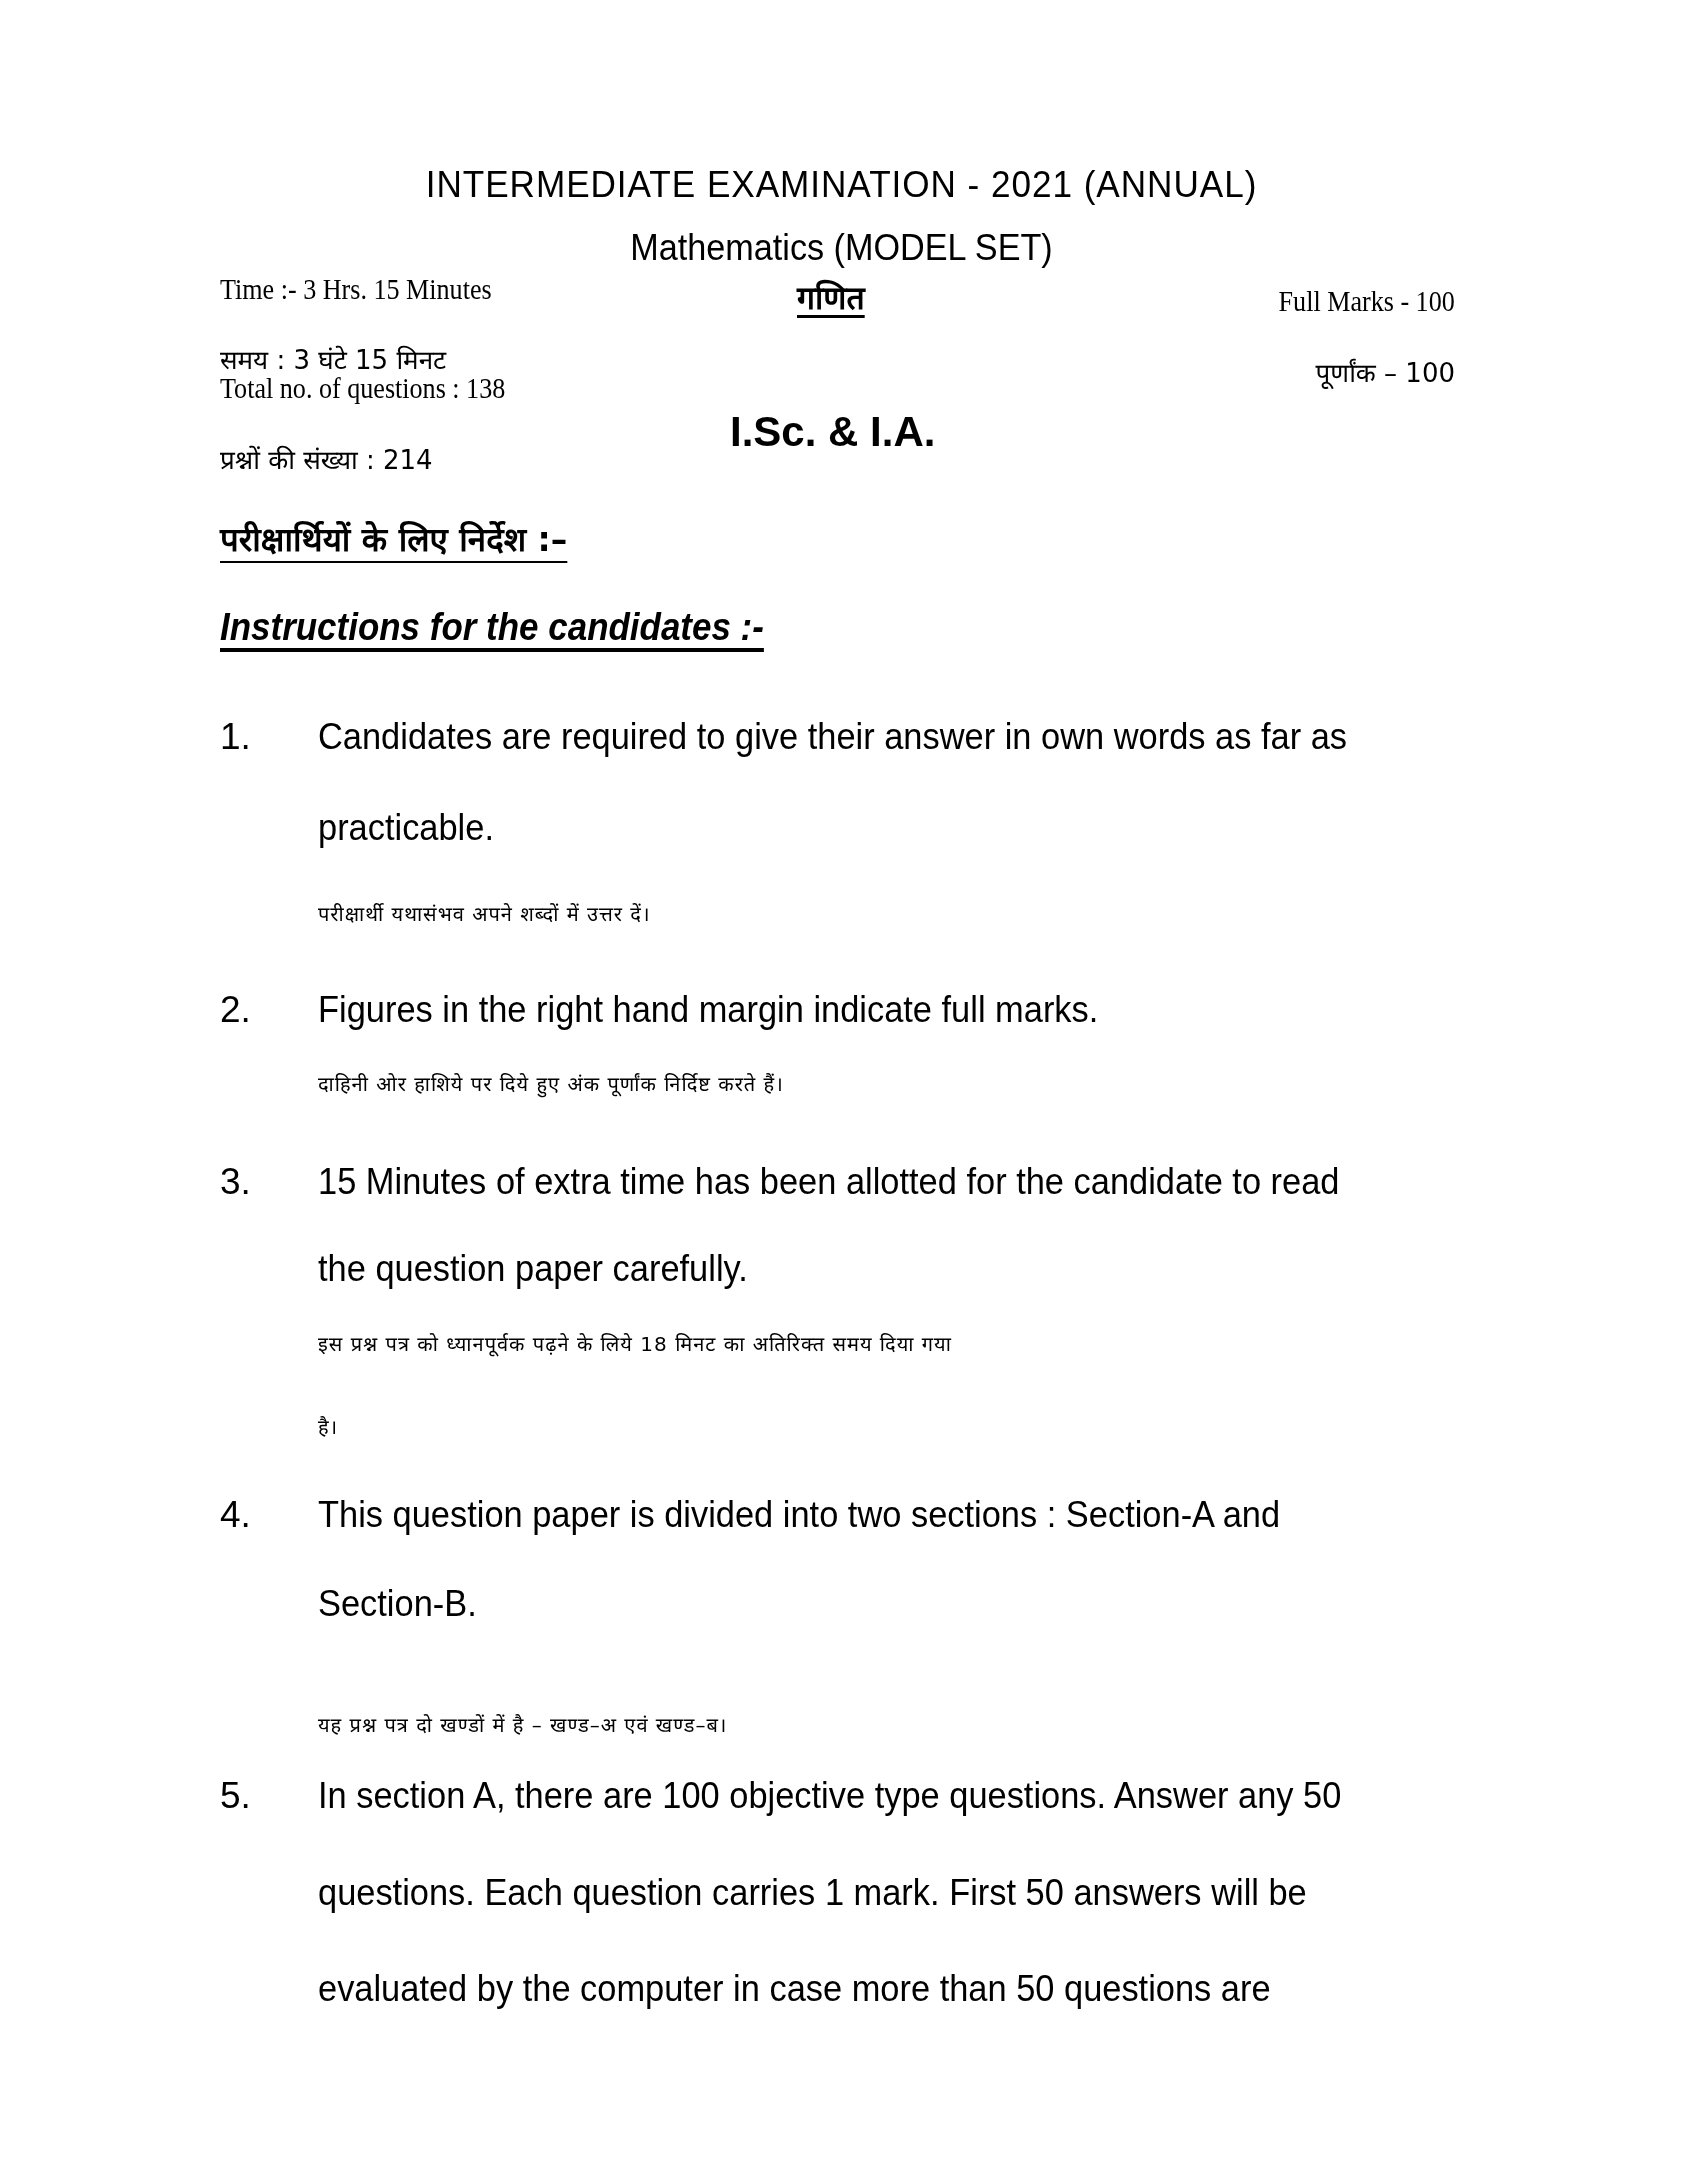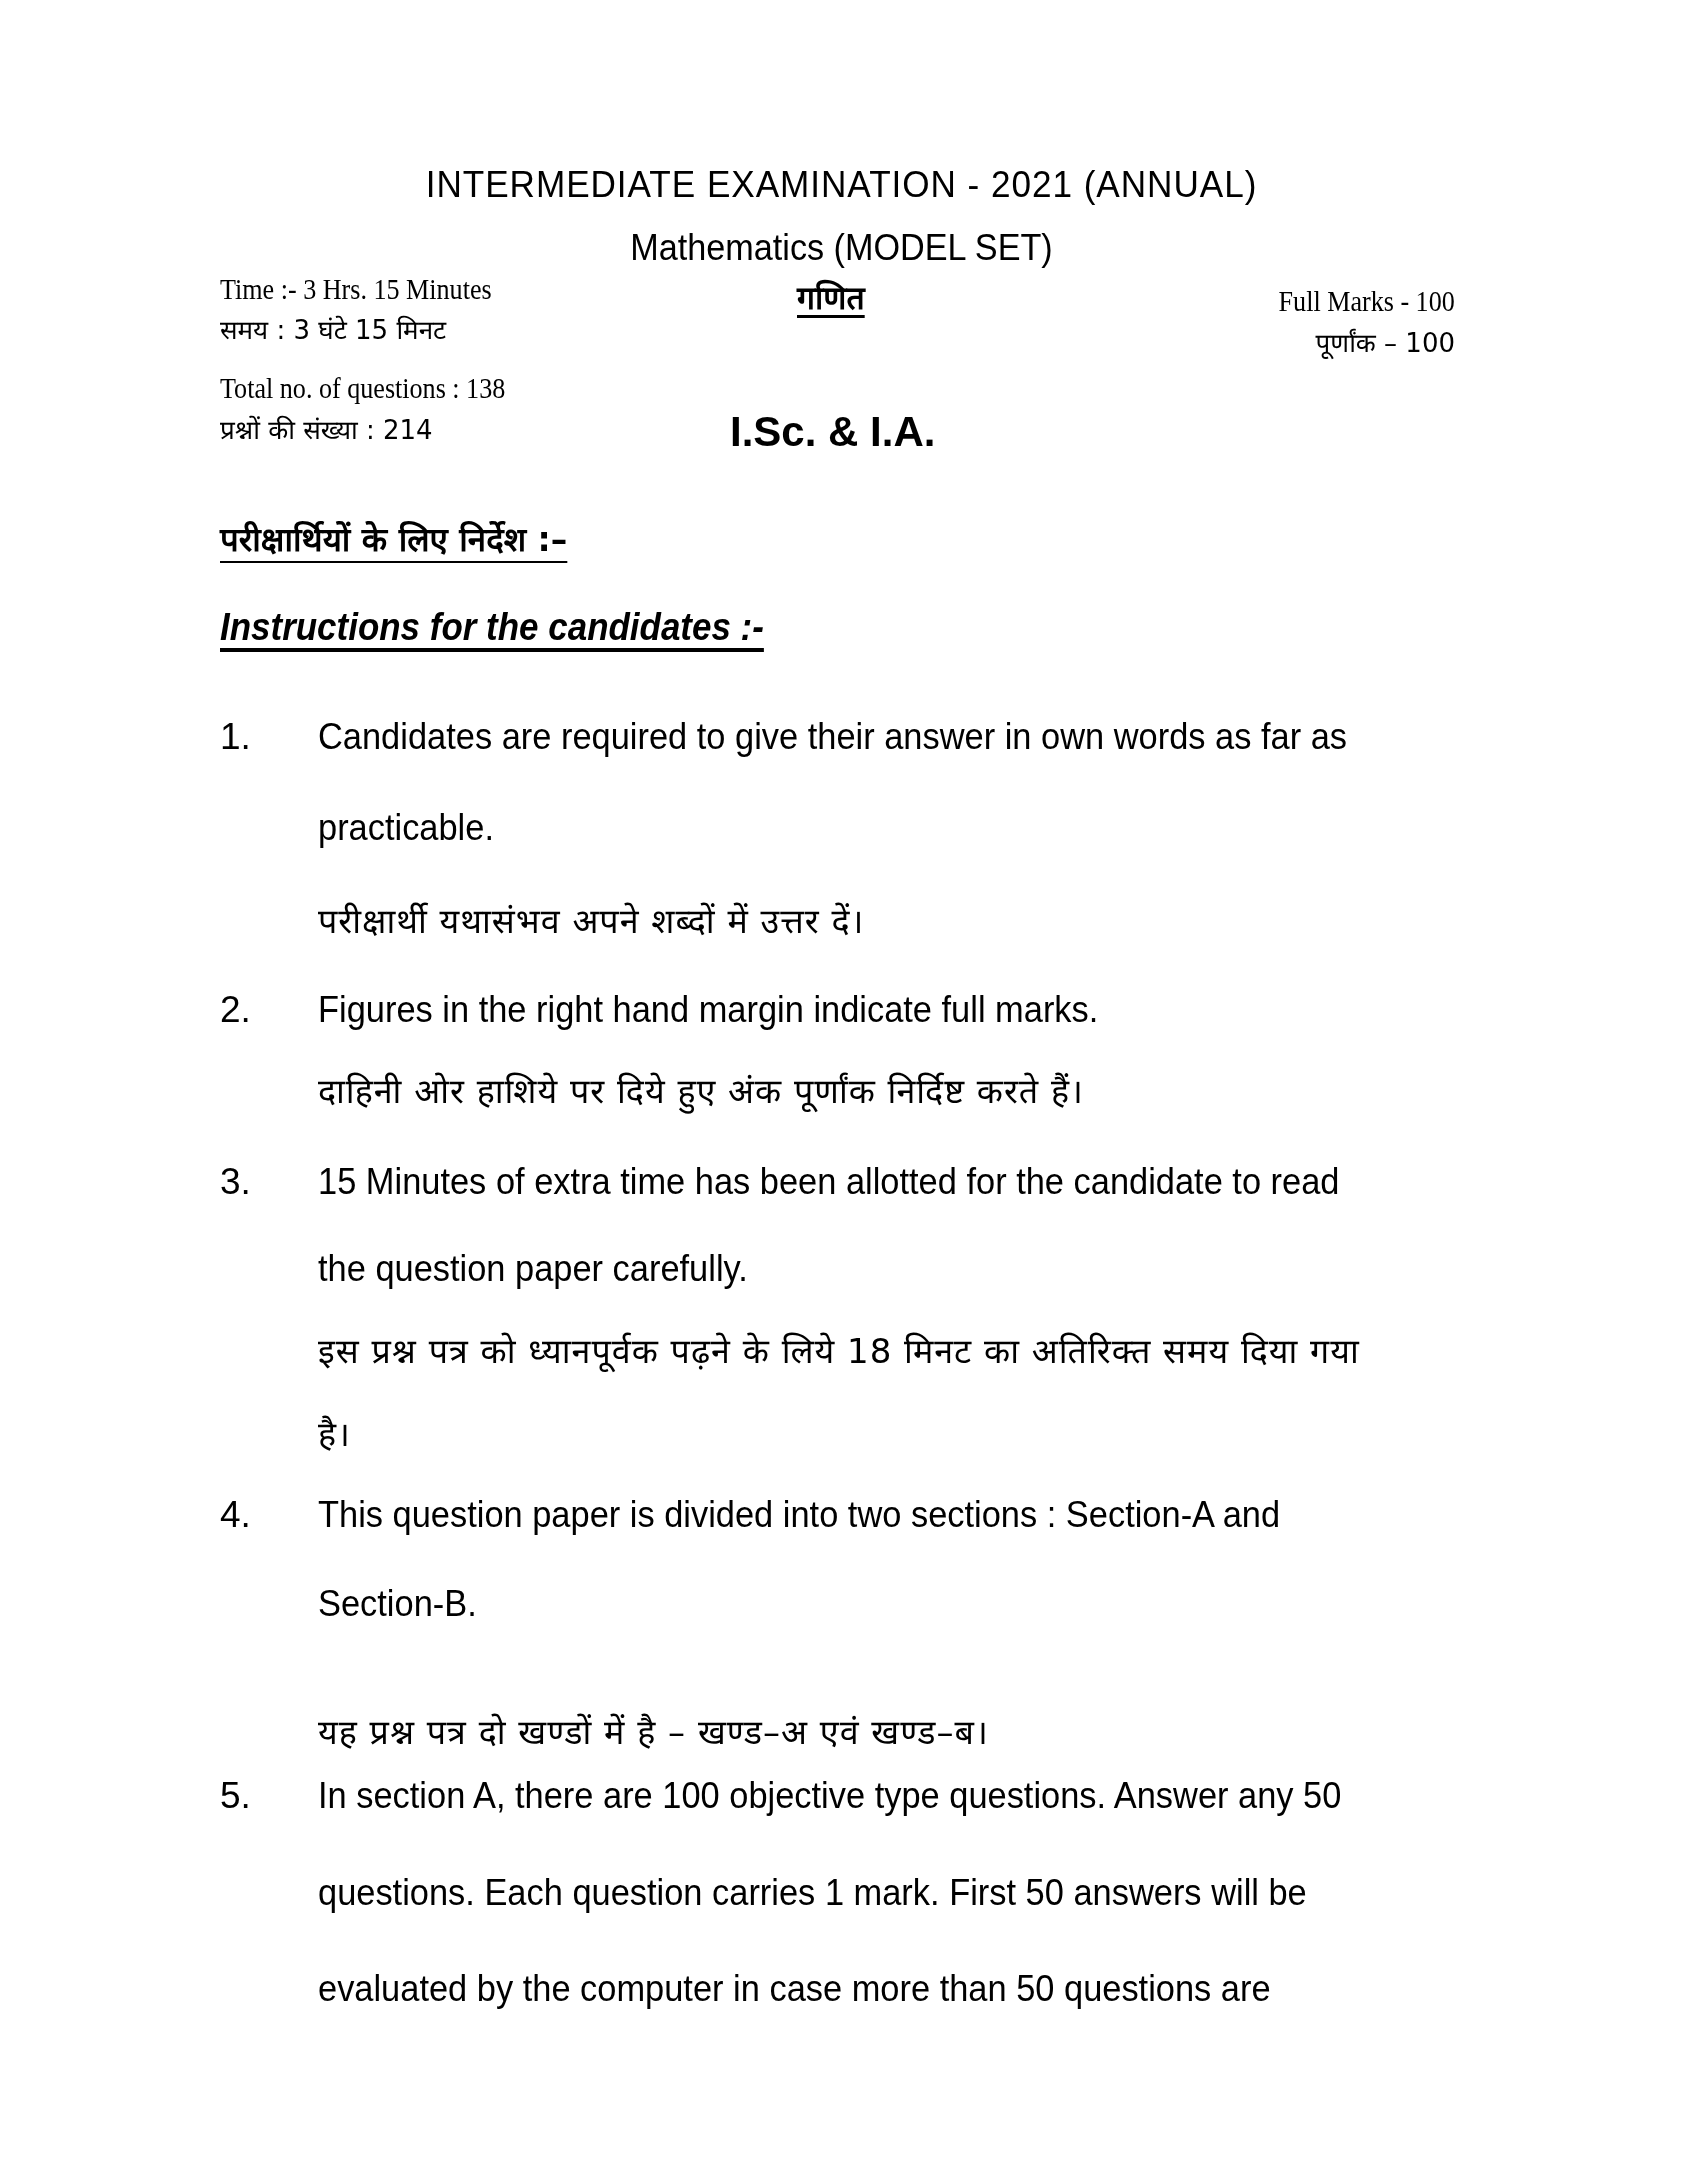--- a/index.html
+++ b/index.html
@@ -5,28 +5,28 @@
   html, body { margin: 0; padding: 0; background: #ffffff; }
   body { width: 1683px; height: 2178px; position: relative; overflow: hidden; color: #000; }
   .abs { position: absolute; white-space: nowrap; line-height: 1; }
   .sans { font-family: "Liberation Sans", "DejaVu Sans", sans-serif; }
   .serif { font-family: "Liberation Serif", "DejaVu Serif", serif; }
   .hindi { font-family: "DejaVu Sans", "Liberation Sans", sans-serif; }
   .title { font-size: 37px; letter-spacing: 1px; left: 0; width: 1683px; text-align: center; transform: scaleX(0.95); }
   .subtitle { font-size: 36px; left: 0; width: 1683px; text-align: center; transform: scaleX(0.95); }
   .meta { font-size: 29px; transform-origin: left center; transform: scaleX(0.9); }
   .meta-r { font-size: 29px; transform-origin: right center; transform: scaleX(0.9); text-align: right; }
-  .meta-hi { font-size: 26px; }
+  .meta-hi { font-size: 26px; margin-top: 30px; }
   .center-word { font-size: 32px; font-weight: bold; text-decoration: underline; text-underline-offset: 6px; }
   .stream { font-size: 42px; font-weight: bold; text-decoration-thickness: 4px; text-underline-offset: 6px; }
   .hi-heading { font-size: 33px; font-weight: bold; text-decoration: underline; text-decoration-thickness: 2px; text-underline-offset: 10px; margin-top: 23px; }
   .en-heading { font-size: 38px; font-style: italic; font-weight: bold; text-decoration: underline; text-decoration-thickness: 4px; text-underline-offset: 8px; transform-origin: left center; transform: scaleX(0.92); }
   .num { font-size: 37px; left: 220px; }
   .line { font-size: 37px; left: 318px; transform-origin: left center; transform: scaleX(0.93); }
-  .hline { font-size: 34px; left: 318px; letter-spacing: 1px; }
+  .hline { font-size: 20px; left: 318px; letter-spacing: 1px; }
 </style>
 </head>
 <body>
 
 <div>
 
   <div class="abs sans title" style="top:166px;">INTERMEDIATE EXAMINATION - 2021 (ANNUAL)</div>
   <div class="abs sans subtitle" style="top:230px;">Mathematics (MODEL SET)</div>
 
   <div class="abs serif meta" style="left:220px; top:275px;">Time :- 3 Hrs. 15 Minutes</div>

